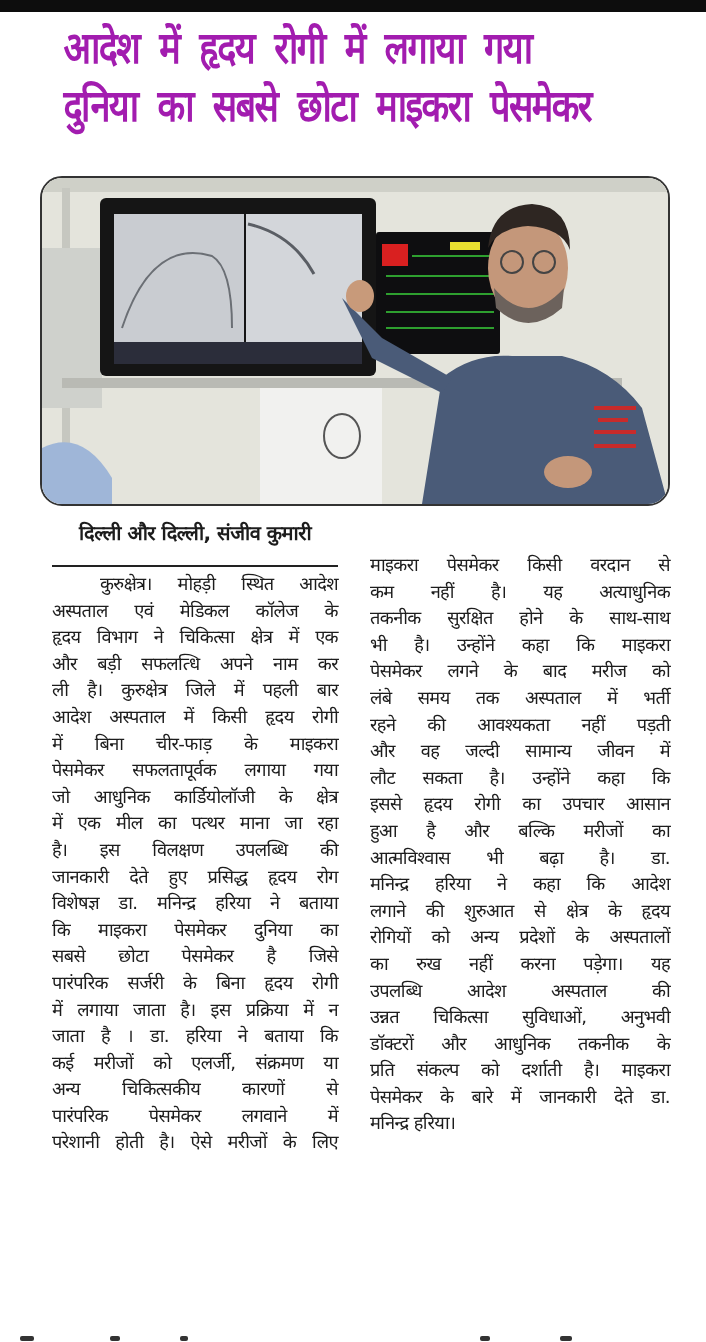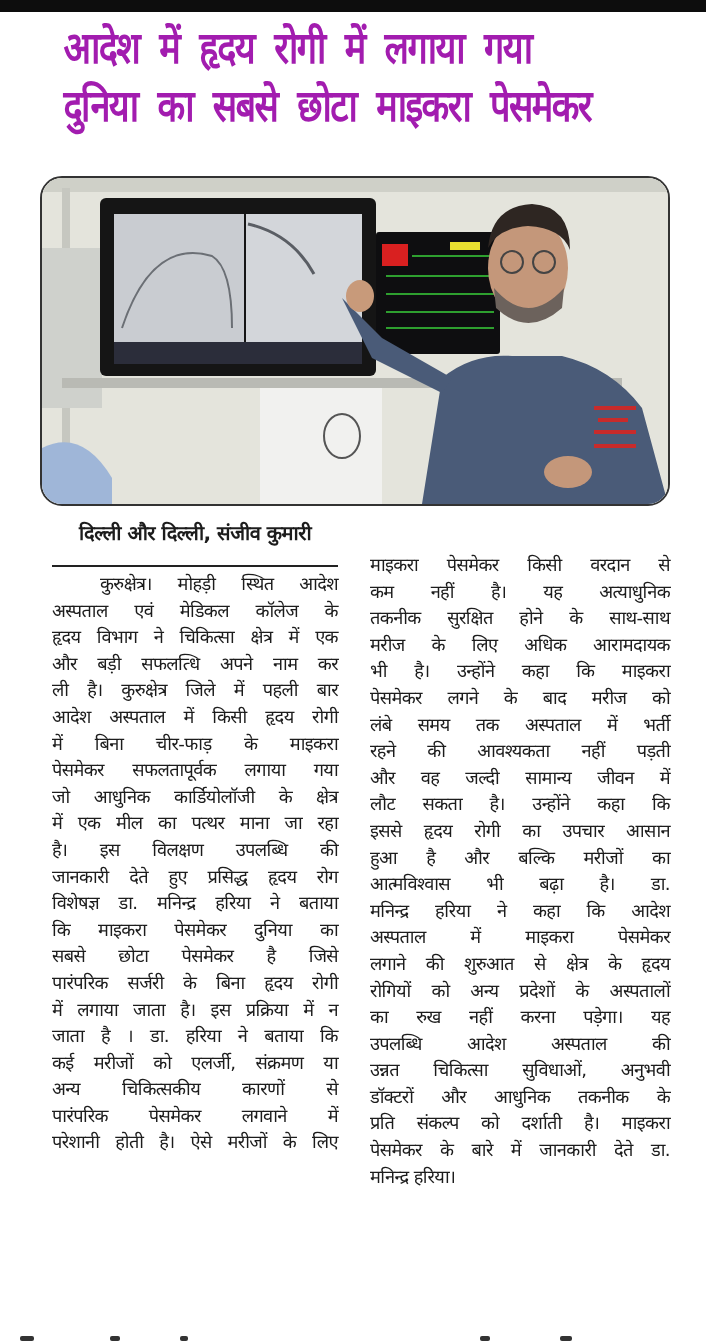--- a/index.html
+++ b/index.html
@@ -104,32 +104,30 @@
     <span class="ln">पारंपरिक पेसमेकर लगवाने में</span>
     <span class="ln">परेशानी होती है। ऐसे मरीजों के लिए</span>
   </p>
 </div>
 
 <div class="col col-right">
   <p>
     <span class="ln">माइकरा पेसमेकर किसी वरदान से</span>
     <span class="ln">कम नहीं है। यह अत्याधुनिक</span>
     <span class="ln">तकनीक सुरक्षित होने के साथ-साथ</span>
-    <span class="ln">मरीज के लिए अधिक आरामदायक</span>
     <span class="ln">भी है। उन्होंने कहा कि माइकरा</span>
     <span class="ln">पेसमेकर लगने के बाद मरीज को</span>
     <span class="ln">लंबे समय तक अस्पताल में भर्ती</span>
     <span class="ln">रहने की आवश्यकता नहीं पड़ती</span>
     <span class="ln">और वह जल्दी सामान्य जीवन में</span>
     <span class="ln">लौट सकता है। उन्होंने कहा कि</span>
     <span class="ln">इससे हृदय रोगी का उपचार आसान</span>
     <span class="ln">हुआ है और बल्कि मरीजों का</span>
     <span class="ln">आत्मविश्वास भी बढ़ा है। डा.</span>
     <span class="ln">मनिन्द्र हरिया ने कहा कि आदेश</span>
-    <span class="ln">अस्पताल में माइकरा पेसमेकर</span>
     <span class="ln">लगाने की शुरुआत से क्षेत्र के हृदय</span>
     <span class="ln">रोगियों को अन्य प्रदेशों के अस्पतालों</span>
     <span class="ln">का रुख नहीं करना पड़ेगा। यह</span>
     <span class="ln">उपलब्धि आदेश अस्पताल की</span>
     <span class="ln">उन्नत चिकित्सा सुविधाओं, अनुभवी</span>
     <span class="ln">डॉक्टरों और आधुनिक तकनीक के</span>
     <span class="ln">प्रति संकल्प को दर्शाती है। माइकरा</span>
     <span class="ln">पेसमेकर के बारे में जानकारी देते डा.</span>
     <span class="ln end">मनिन्द्र हरिया।</span>
   </p>

